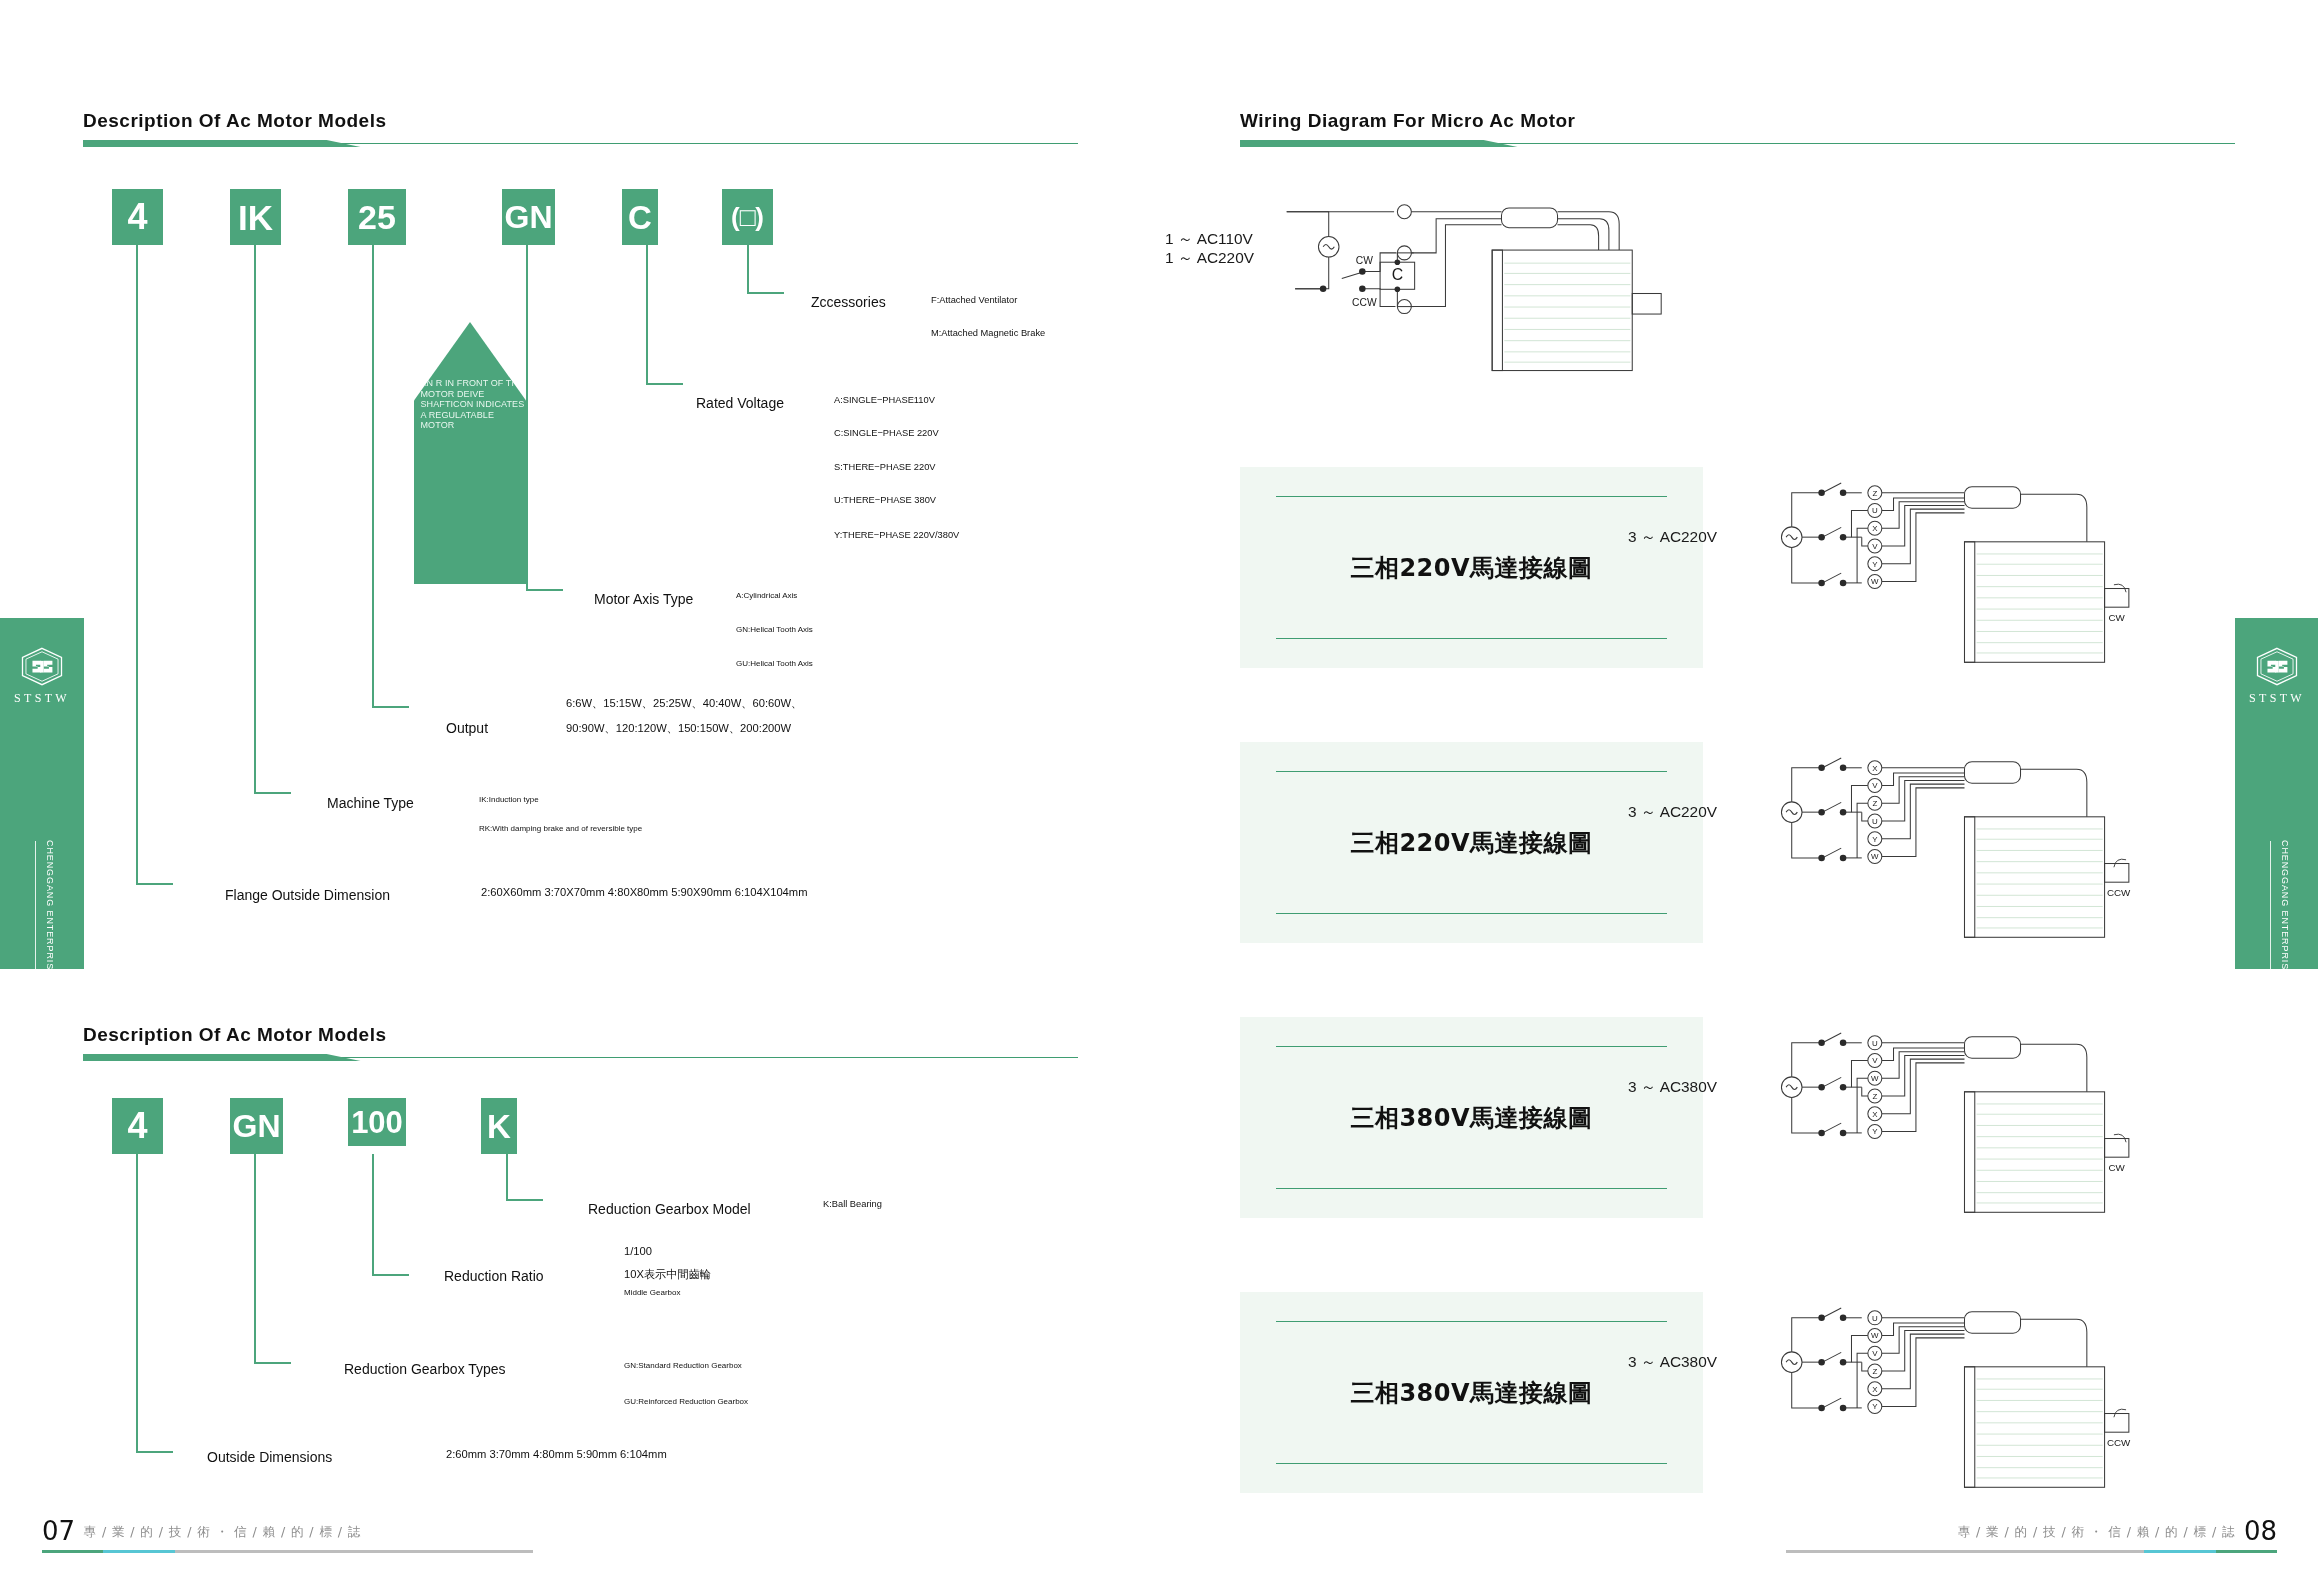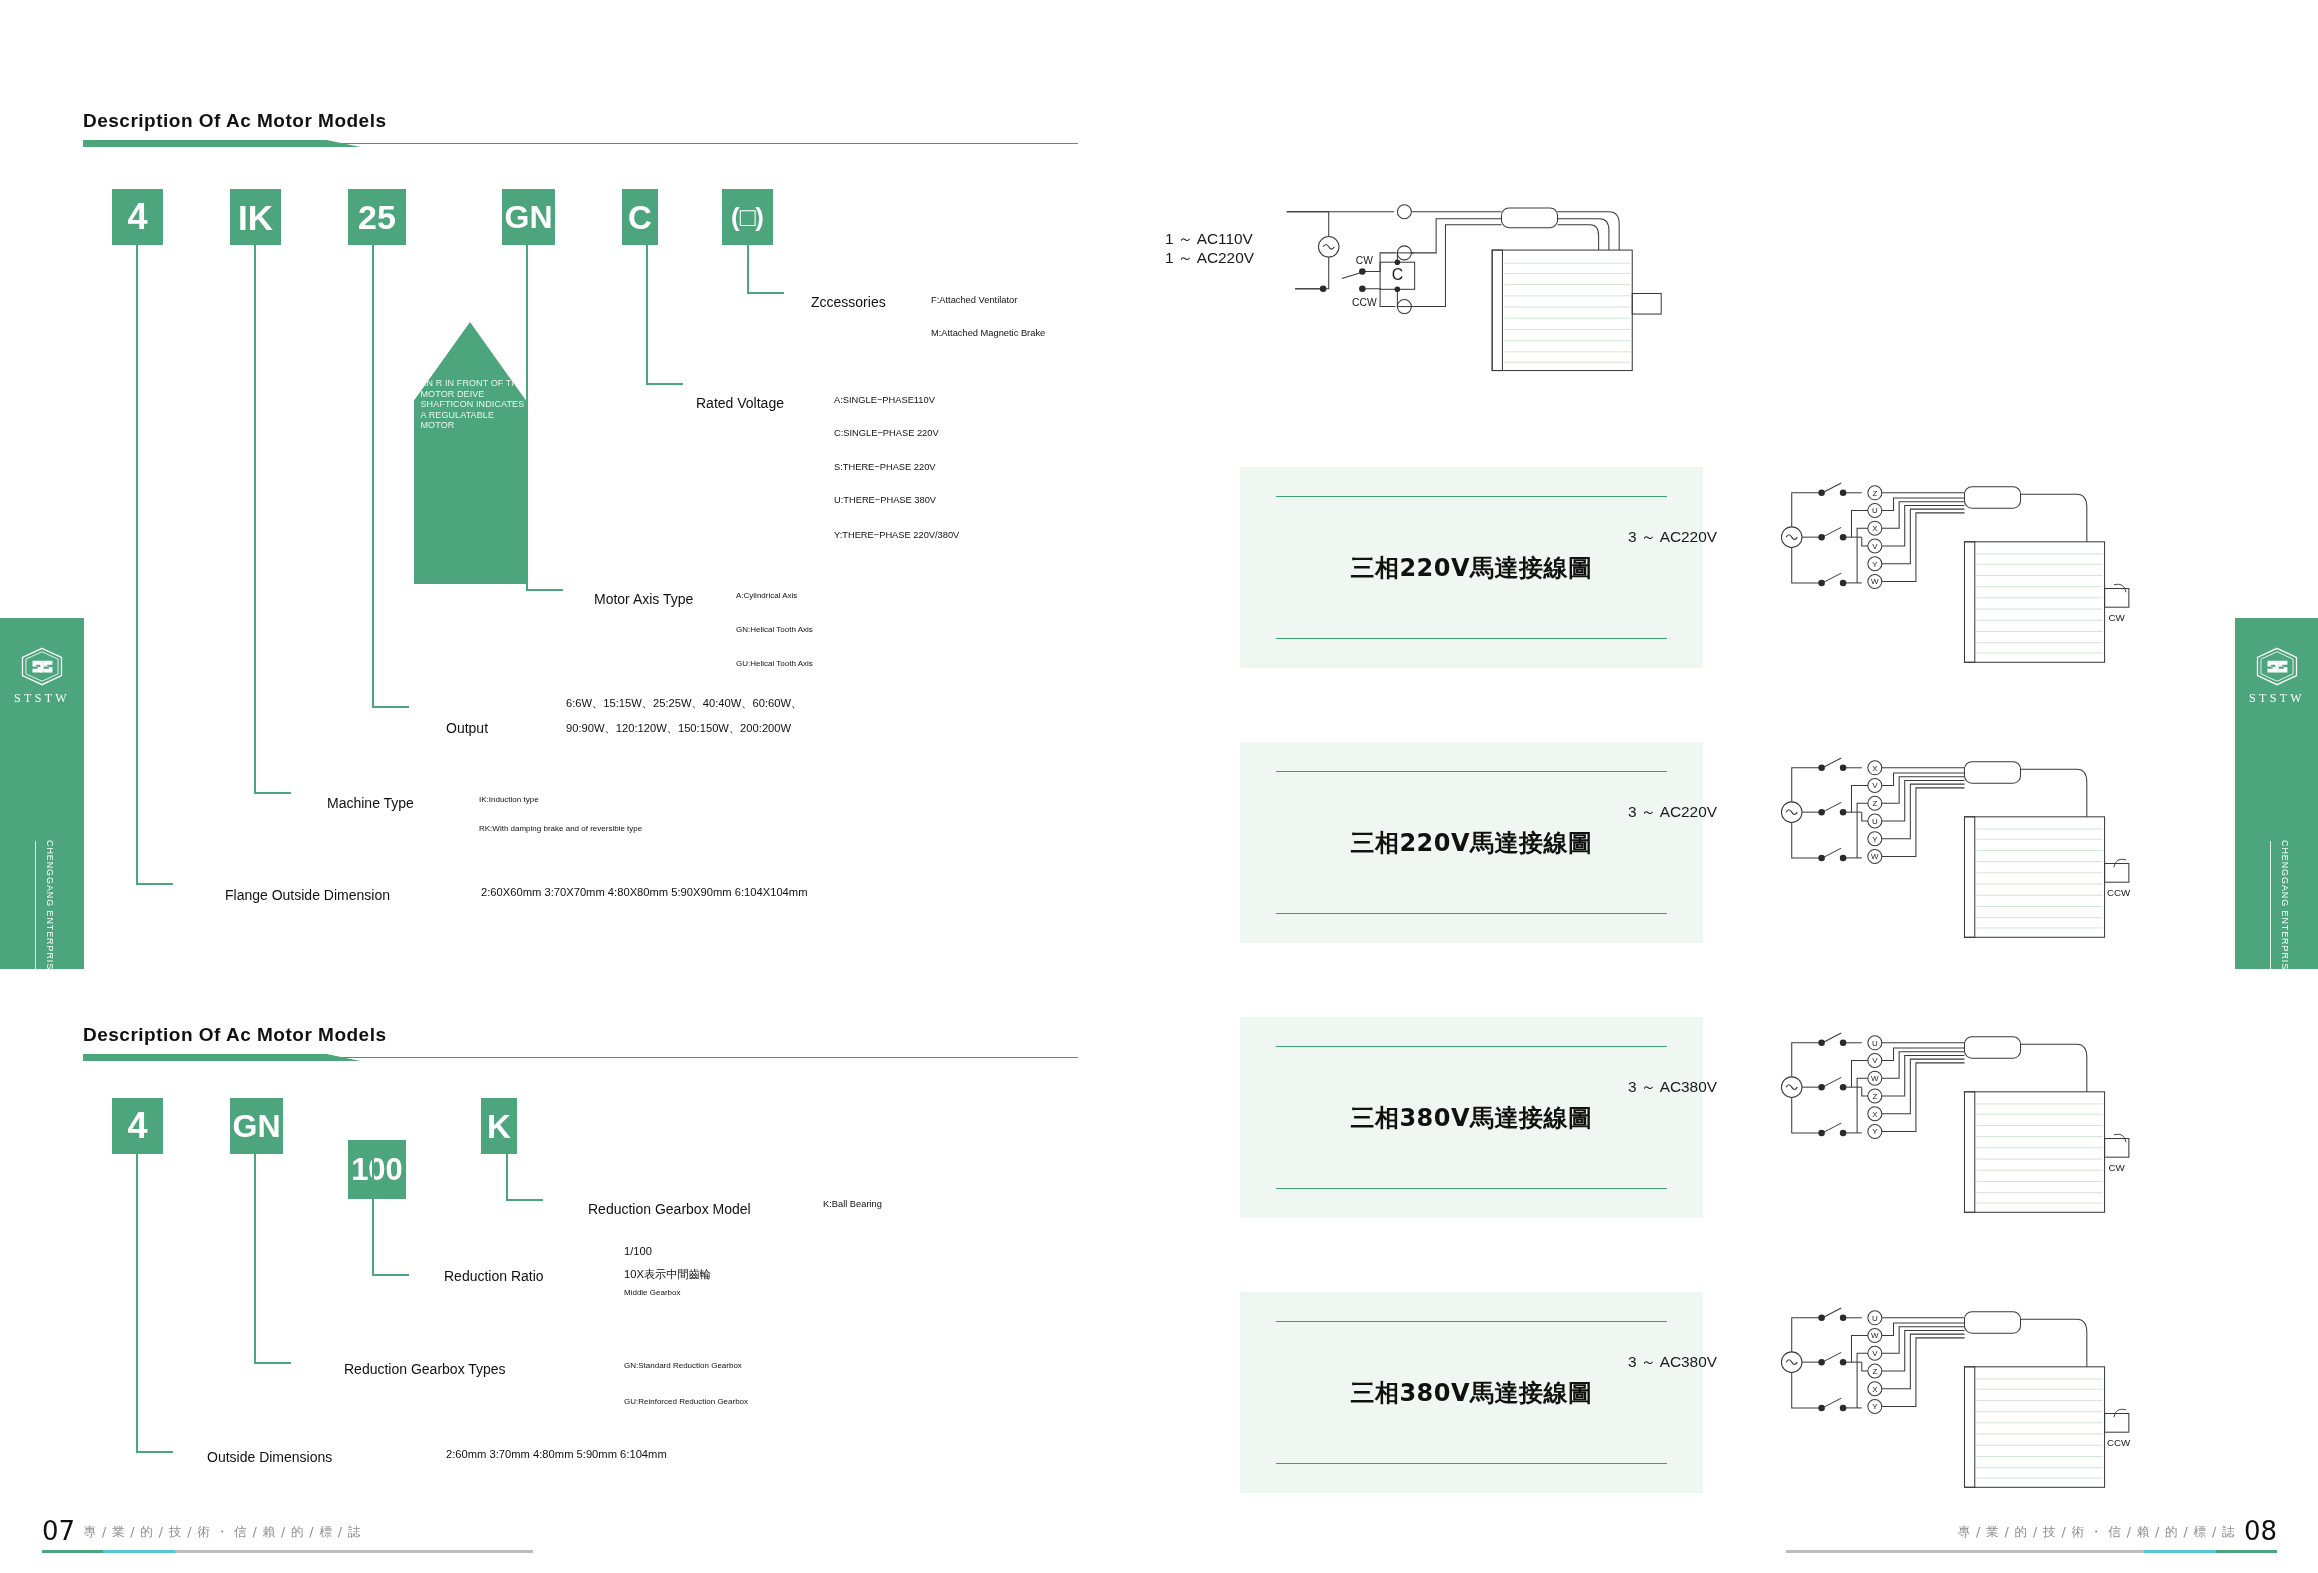--- a/index.html
+++ b/index.html
@@ -224,21 +224,21 @@
         <i class="thick"></i>
     </div>
   </div>
 
   <div class="codebox" style="left:112px;top:1098px;width:51px;height:56px;font-size:36px;">
     <span>4</span>
     </div>
   <div class="codebox" style="left:230px;top:1098px;width:53px;height:56px;font-size:32px;">
     <span>GN</span>
     </div>
-  <div class="codebox" style="left:348px;top:1098px;width:58px;height:59px;font-size:31px;margin-top:42px;">
+  <div class="codebox" style="left:348px;top:1098px;width:58px;height:48px;font-size:31px;">
     <span>100</span>
     </div>
   <div class="codebox" style="left:481px;top:1098px;width:36px;height:56px;font-size:33px;">
     <span>K</span>
     </div>
 
   <div class="vline" style="left:136px;top:1154px;height:299px;"></div>
   <div class="hline" style="left:136px;top:1451px;width:37px;"></div>
 
   <div class="vline" style="left:254px;top:1154px;height:210px;"></div>
@@ -258,20 +258,27 @@
   <div class="opt lg" style="left:624px;top:1267px;">10X表示中間齒輪</div>
   <div class="opt" style="left:624px;top:1288px;">Middle Gearbox</div>
 
   <div class="lead big" style="left:344px;top:1361px;">Reduction Gearbox Types</div>
   <div class="opt" style="left:624px;top:1361px;">GN:Standard Reduction Gearbox</div>
   <div class="opt" style="left:624px;top:1397px;">GU:Reinforced Reduction Gearbox</div>
 
   <div class="lead big" style="left:207px;top:1449px;">Outside Dimensions</div>
   <div class="opt lg" style="left:446px;top:1448px;">2:60mm   3:70mm   4:80mm   5:90mm   6:104mm</div>
 
+  <div class="sec" style="left:1240px;top:110px;width:995px;">
+    <div class="sec-title">Wiring  Diagram For Micro Ac Motor</div>
+    <div class="sec-rule">
+      <i class="thin"></i>
+        <i class="thick"></i>
+    </div>
+  </div>
 
   <div class="wpanel" style="left:1240px;top:193px;width:1000px;height:201px;">
     <div class="wdraw">
       <svg width="537" height="201" viewBox="0 0 1150 430">
         <g stroke="#3a3a3a" stroke-width="2.2" fill="none">
           <circle cx="190" cy="115" r="22"></circle>
           <path d="M178 115 q6 -10 12 0 q6 10 12 0" stroke-width="2.4"></path>
           <path d="M190 93 V40 H100 V40"></path>
             <path d="M100 40 H330"></path>
           <path d="M190 137 V205 H118"></path>

